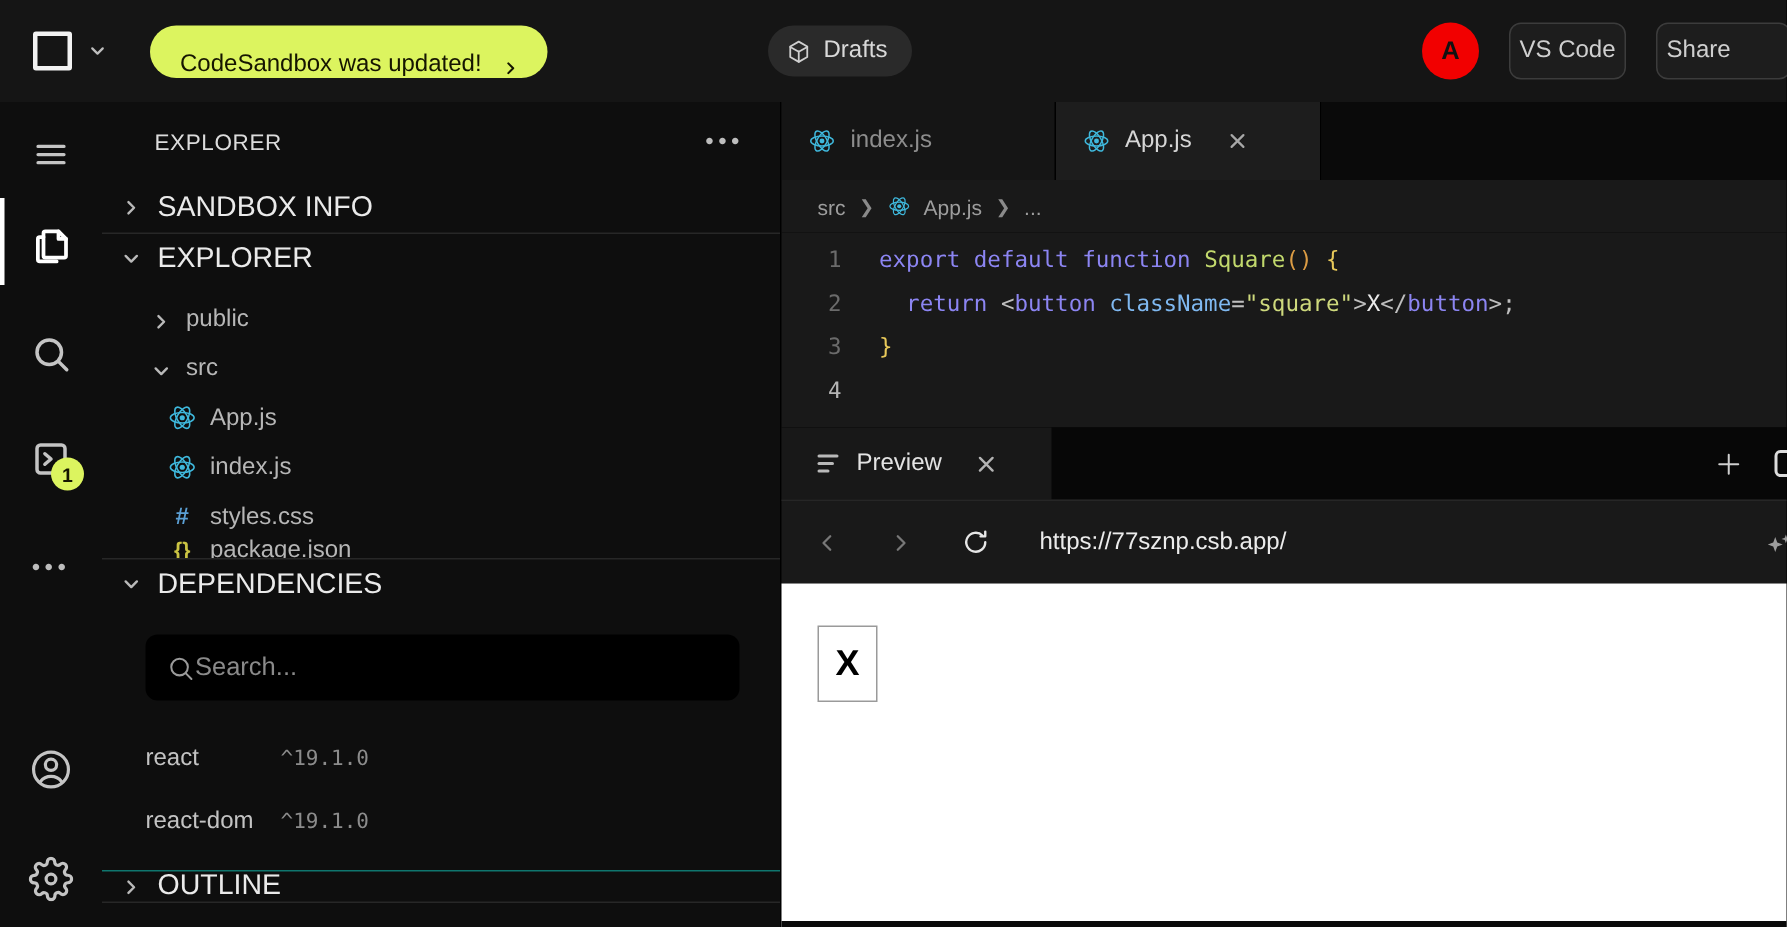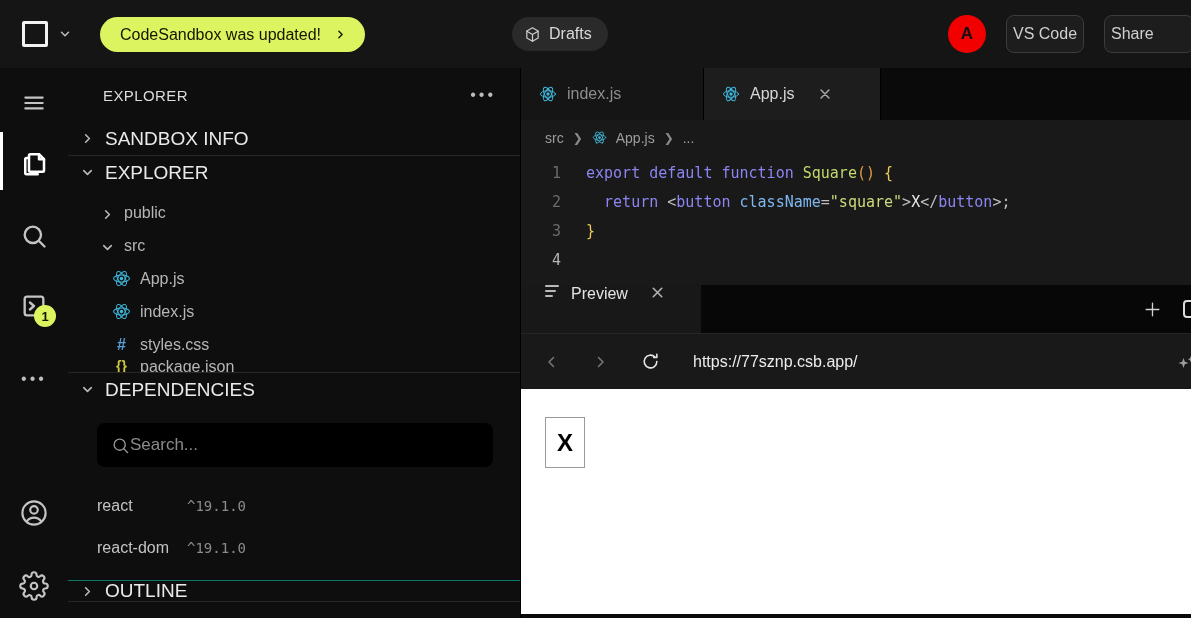--- a/index.html
+++ b/index.html
@@ -7,21 +7,21 @@
     font-family:"Liberation Sans", sans-serif; }
   svg { display:block; }
   .stk { fill:none; stroke:currentColor; stroke-width:1.7; stroke-linecap:round; stroke-linejoin:round; }
 
   
   .topbar { position:absolute; left:0; top:0; width:1191px; height:68px; background:#151515; }
   .logo-wrap { position:absolute; left:22px; top:0; height:68px; display:flex; align-items:center; gap:10px; cursor:pointer; }
   .logo { width:26px; height:26px; border:3px solid #f2f2f2; border-radius:2px; }
   .chev { color:#bdbdbd; }
   .update-pill { position:absolute; left:100px; top:17px; height:35px; padding:0 18px 0 20px;
-    background:#dcf45f; border:none; border-radius:18px; display:flex; align-items:center; gap:13px;
+    background:#dcf45f; border:none; border-radius:18px; display:flex; align-items:flex-end; gap:13px;
     font-family:"Liberation Sans",sans-serif; font-size:16px; color:#151500; cursor:pointer; }
   .tb-center { position:absolute; left:512px; top:0; height:68px; display:flex; align-items:center; gap:16px; }
   .sandbox-badge { height:34px; background:#2a2a2a; border-radius:17px; padding:0 16px 0 12px;
     display:flex; align-items:center; gap:8px; color:#d9d9d9; font-size:16px; }
   .proj-crumb { display:flex; align-items:center; gap:12px; background:none; border:none; cursor:pointer;
     color:#ededed; font-size:17px; font-family:"Liberation Sans",sans-serif; }
   .tb-right { position:absolute; left:948px; top:0; height:68px; display:flex; align-items:center; gap:20px; }
   .avatar { width:38px; height:38px; border-radius:50%; background:#f20000; color:#111;
     display:flex; align-items:center; justify-content:center; font-size:17px; font-weight:bold; cursor:pointer; }
   .tb-btn { height:38px; padding:0 6px; background:#1d1d1d; border:1px solid #3c3c3c; border-radius:8px;
@@ -87,21 +87,21 @@
     font-family:"DejaVu Sans Mono",monospace; font-size:15px; padding-top:3px; }
   .code-line { height:29px; display:flex; align-items:center; white-space:pre; }
   .gut { width:65px; padding-right:25px; text-align:right; color:#6b6b6b; flex:none; }
   .gut.cur { color:#b5b5b5; }
   .c-kw { color:#8c85f2; } .c-fn { color:#c2d96d; } .c-paren { color:#dc9c44; }
   .c-brace { color:#e8c95a; } .c-tag { color:#8c85f2; } .c-attr { color:#7fb8f0; }
   .c-str { color:#ced97d; } .c-punct { color:#bfbfbf; } .c-plain { color:#eaeaea; }
 
   .ptabs { position:absolute; left:0; top:217px; width:670px; height:48px; background:#070707; }
   .ptab { position:absolute; left:0; top:0; width:180px; height:48px; background:#181818;
-    display:flex; align-items:flex-start; gap:12px; padding-left:24px; color:#e3e3e3; font-size:16px; cursor:pointer; }
+    display:flex; align-items:center; gap:12px; padding-left:24px; color:#e3e3e3; font-size:16px; cursor:pointer; }
   .ptab-close { color:#b3b3b3; cursor:pointer; }
   .list-icon { display:flex; flex-direction:column; gap:3px; }
   .list-icon i { display:block; height:2px; background:#b9b9b9; border-radius:1px; }
   .li1{width:14px;} .li2{width:11px;} .li3{width:8px;}
   .ptab-plus { position:absolute; left:622px; top:15px; color:#cfcfcf; cursor:pointer; }
   .ptab-layout { position:absolute; left:662px; top:15px; width:18px; height:18px;
     border:2px solid #dcdcdc; border-radius:4px; cursor:pointer; }
 
   .pnav { position:absolute; left:0; top:265px; width:670px; height:56px; background:#191919;
     border-top:1px solid #262626; display:flex; align-items:center; }

